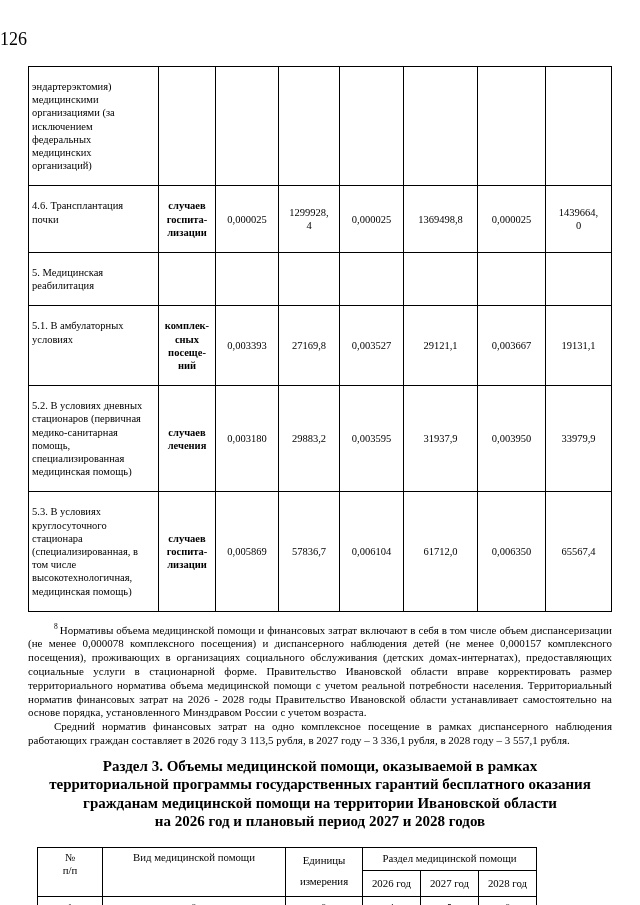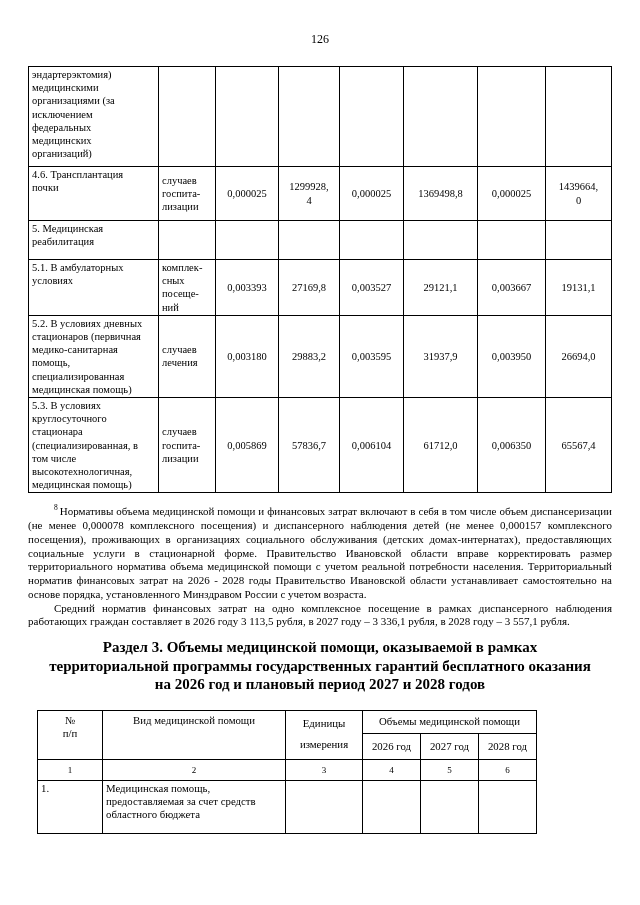--- a/index.html
+++ b/index.html
@@ -7,41 +7,41 @@
     position:relative;
     width:640px; height:905px;
     margin:0 auto;
     background:#ffffff;
     color:#000;
     font-family:"Liberation Serif", serif;
     overflow:hidden;
   }
   .page-number {
     padding-top:33px;
-    text-align:center;
-    font-size:12px;
+    text-align:left;
+    font-size:18px;
     line-height:13px;
   }
 
   
   table { border-collapse:collapse; table-layout:fixed; }
   .t1 {
     width:583px;
     margin:20px 0 0 28px;
     font-size:10.5px;
     line-height:13.2px;
   }
   .t1 td {
     border:1px solid #000;
-    padding:1px 3px;
+    padding:13px 3px;
     white-space:pre-line;
     overflow:hidden;
   }
   .t1 td.c-name { text-align:left;  vertical-align:top; }
-  .t1 td.c-unit { text-align:left; vertical-align:middle; }
+  .t1 td.c-unit { text-align:center; vertical-align:middle;font-weight:bold; }
   .t1 td.c-val  { text-align:center; vertical-align:middle; }
   .t1 tr.r-cont { height:100px; }
   .t1 tr.r-46   { height:54px; }
   .t1 tr.r-5    { height:39px; }
 
   
   .footnote {
     margin:8px 28px 0 28px;
     font-size:11px;
     line-height:13.8px;
@@ -165,21 +165,21 @@
 помощь,
 специализированная
 медицинская помощь)</td>
         <td class="c-unit">случаев
 лечения</td>
         <td class="c-val">0,003180</td>
         <td class="c-val">29883,2</td>
         <td class="c-val">0,003595</td>
         <td class="c-val">31937,9</td>
         <td class="c-val">0,003950</td>
-        <td class="c-val">26694,0</td>
+        <td class="c-val">33979,9</td>
       </tr>
       <tr>
         <td class="c-name">5.3. В условиях
 круглосуточного
 стационара
 (специализированная, в
 том числе
 высокотехнологичная,
 медицинская помощь)</td>
         <td class="c-unit">случаев
@@ -196,40 +196,41 @@
   </table>
 
   <div class="footnote">
     <p><sup>8</sup><span>Нормативы объема медицинской помощи и финансовых затрат включают в себя в том числе объем диспансеризации (не менее 0,000078 комплексного посещения) и диспансерного наблюдения детей (не менее 0,000157 комплексного посещения), проживающих в организациях социального обслуживания (детских домах-интернатах), предоставляющих социальные услуги в стационарной форме. Правительство Ивановской области вправе корректировать размер территориального норматива объема медицинской помощи с учетом реальной потребности населения. Территориальный норматив финансовых затрат на 2026 - 2028 годы Правительство Ивановской области устанавливает самостоятельно на основе порядка, установленного Минздравом России с учетом возраста.</span></p>
     <p>Средний норматив финансовых затрат на одно комплексное посещение в рамках диспансерного наблюдения работающих граждан составляет в 2026 году 3 113,5 рубля, в 2027 году – 3 336,1 рубля, в 2028 году – 3 557,1 рубля.</p>
   </div>
 
   <div class="heading">
     <div>Раздел 3. Объемы медицинской помощи, оказываемой в рамках</div>
     <div>территориальной программы государственных гарантий бесплатного оказания</div>
+    <div>гражданам медицинской помощи на территории Ивановской области</div>
     <div>на 2026 год и плановый период 2027 и 2028 годов</div>
   </div>
 
   <table class="t2">
     <colgroup>
       <col style="width:65px">
         <col style="width:183px">
         <col style="width:77px">
       <col style="width:58px">
         <col style="width:58px">
         <col style="width:58px">
     </colgroup>
     <tbody>
       <tr class="h-top">
         <td rowspan="2" class="h-span">№
 п/п</td>
         <td rowspan="2" class="h-span">Вид медицинской помощи</td>
         <td rowspan="2" class="h-span h-unit">Единицы
 измерения</td>
-        <td colspan="3">Объемы медицинской помощи</td>
+        <td colspan="3">Раздел медицинской помощи</td>
       </tr>
       <tr class="h-years">
         <td>2026 год</td>
         <td>2027 год</td>
         <td>2028 год</td>
       </tr>
       <tr class="colnums">
         <td>1</td>
         <td>2</td>
         <td>3</td>

